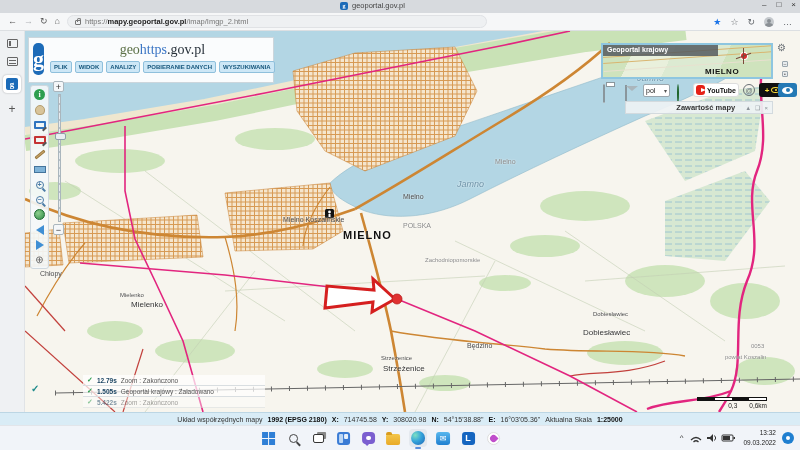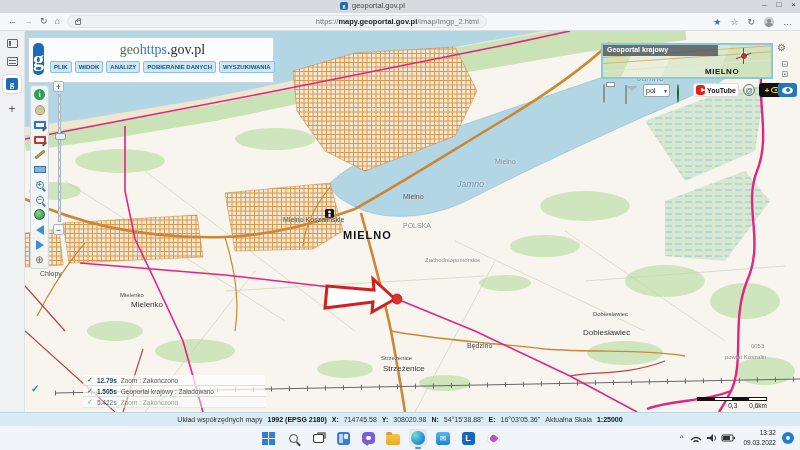--- a/index.html
+++ b/index.html
@@ -8,21 +8,21 @@
 
   
   .titlebar { position:absolute; left:0; top:0; width:800px; height:13px; background:#d7dade; display:flex; align-items:center; }
   .tab-pill { position:absolute; left:340px; top:1px; display:flex; align-items:center; gap:4px; font-size:7.5px; color:#444; }
   .tab-fav { width:8px; height:8px; background:#1c6bb8; border-radius:2px; color:#fff; font-size:6px; font-weight:bold; display:flex; align-items:center; justify-content:center; font-family:"Liberation Serif",serif; }
   .win-controls { position:absolute; right:4px; top:0; display:flex; gap:10px; font-size:8px; color:#333; }
   .win-controls span { cursor:default; }
   .toolbar { position:absolute; left:0; top:13px; width:800px; height:18px; background:#f6f7f8; border-bottom:1px solid #dcdfe2; display:flex; align-items:center; padding:0 8px; gap:7px; }
   .nav-ic { font-size:9px; color:#555; line-height:1; }
   .nav-ic.dim { color:#b0b3b6; }
-  .addr { flex:0 0 420px; height:13px; background:#eef0f2; border:1px solid #e0e2e5; border-radius:7px; display:flex; align-items:center; padding:0 7px; gap:4px; font-size:7.5px; color:#777;justify-content:space-between; }
+  .addr { flex:0 0 420px; height:13px; background:#eef0f2; border:1px solid #e0e2e5; border-radius:7px; display:flex; align-items:center; padding:0 7px; gap:4px; font-size:7.5px; color:#777; }
   .lock { width:6px; height:5px; border:1px solid #777; border-radius:1px; position:relative; margin-top:2px; }
   .lock:before { content:""; position:absolute; left:1px; top:-3px; width:2px; height:3px; border:1px solid #777; border-bottom:none; border-radius:2px 2px 0 0; }
   .addr b { color:#222; font-weight:bold; }
   .tb-right { margin-left:auto; display:flex; align-items:center; gap:9px; }
   .star-b { color:#1a73e8; font-size:9px; }
   .tb-right .g { color:#5f6368; font-size:9px; }
   .avatar { width:10px; height:10px; border-radius:50%; background:#c5c9cd; position:relative; overflow:hidden; }
   .avatar:before { content:""; position:absolute; left:3px; top:2px; width:4px; height:4px; border-radius:50%; background:#8a8f94; }
   .avatar:after { content:""; position:absolute; left:1px; top:6px; width:8px; height:5px; border-radius:50% 50% 0 0; background:#8a8f94; }
 
@@ -421,20 +421,26 @@
       <span class="tr-item ic-at" style="left:142px; top:1px;">@</span>
       <span class="tr-item contrast" style="left:158px; top:0;">
         <span class="plus">+</span>
         <span class="eye"></span>
       </span>
     </div>
     <span class="eyebtn" style="position:absolute; left:753px; top:52px;">
         <span class="eye2"></span>
       </span>
 
+    <div class="layers">
+      <span class="lt">Zawartość mapy</span>
+      <span class="li">▲</span>
+      <span class="li">❑</span>
+      <span class="li">×</span>
+    </div>
 
     <div class="msgs">
       <div class="msg">
         <span class="chk">✓</span>
         <span class="t">12.79s</span>
         <span class="x">Zoom : Zakończono</span>
       </div>
       <div class="msg">
         <span class="chk">✓</span>
         <span class="t">1.505s</span>

